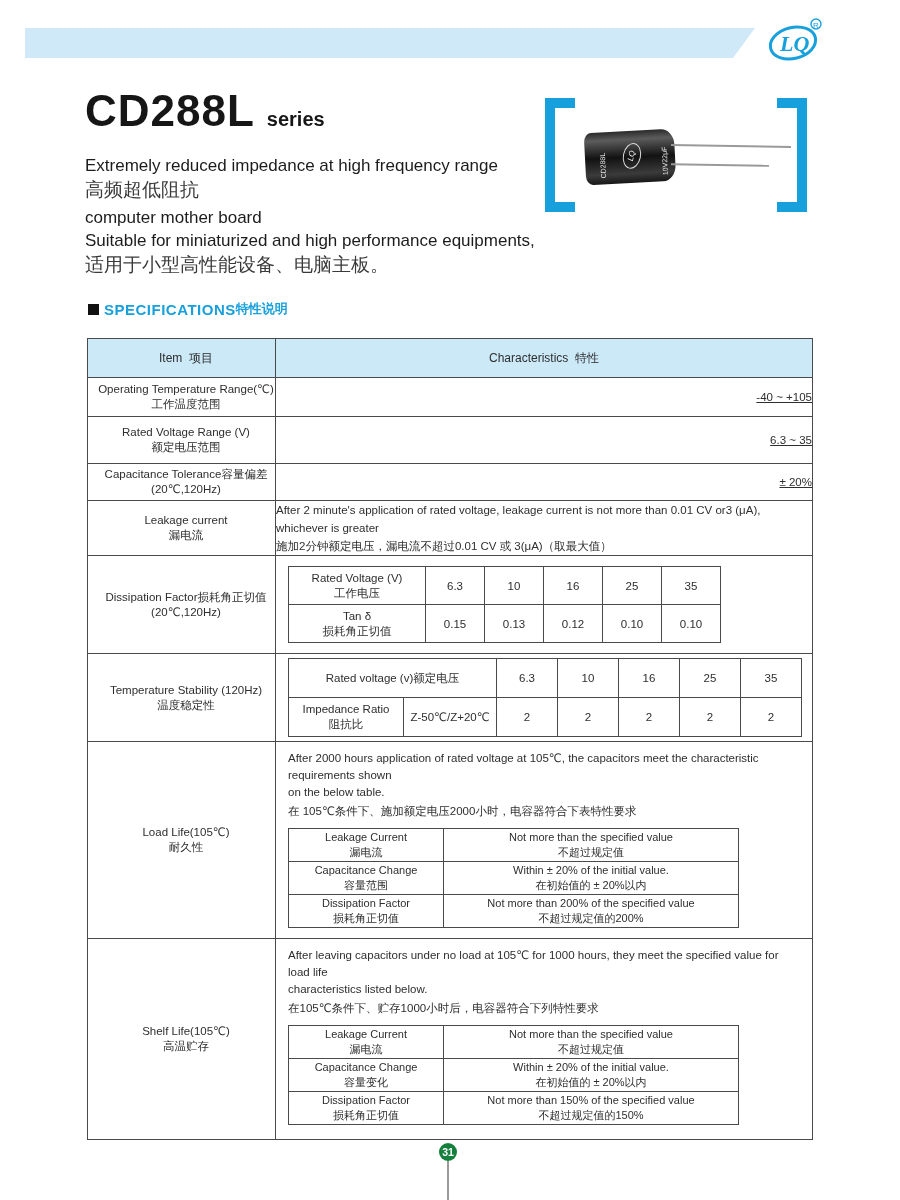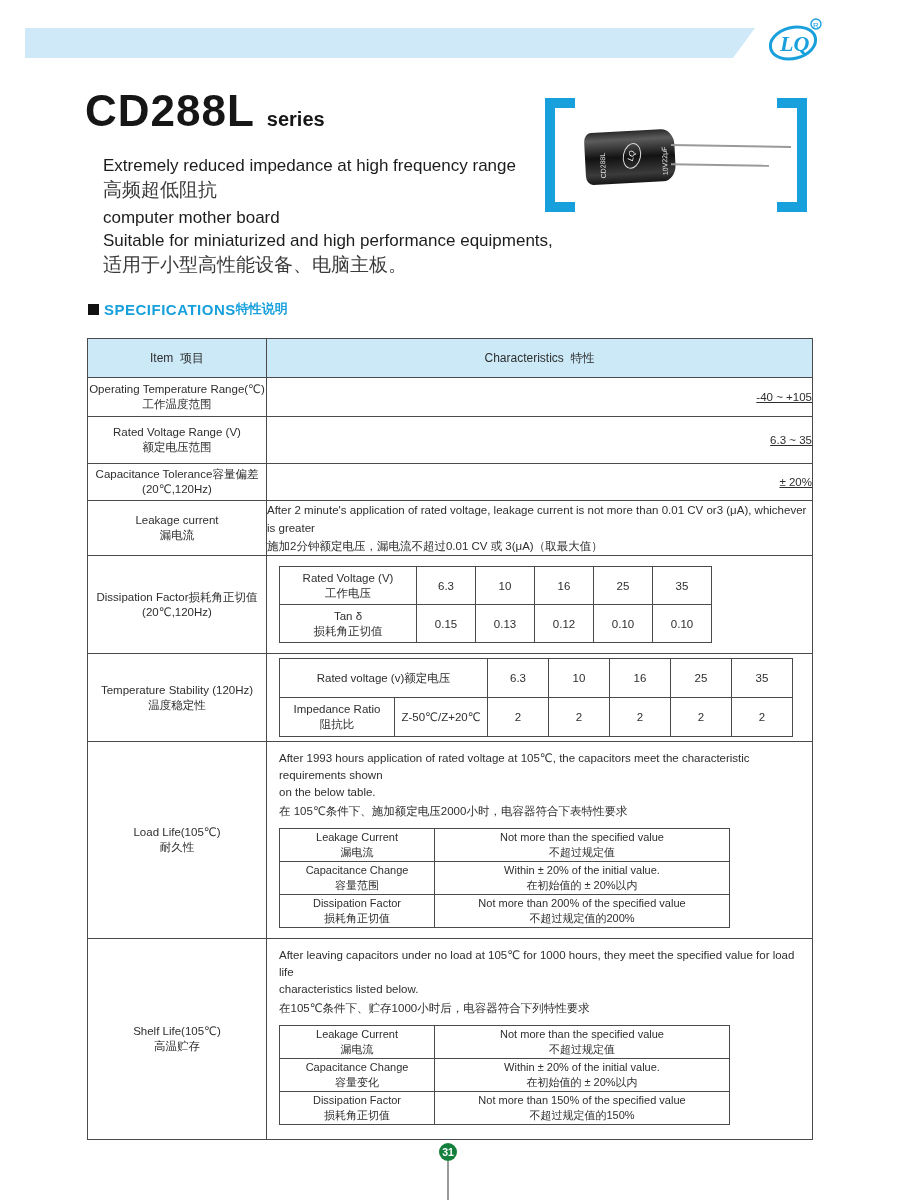--- a/index.html
+++ b/index.html
@@ -12,21 +12,21 @@
   .banner{
     position:absolute;left:25px;top:28px;width:730px;height:30px;
     background:#cfe9f8;
     clip-path:polygon(0 0,100% 0,calc(100% - 22px) 100%,0 100%);
   }
   .logo{position:absolute;left:766px;top:12px;width:58px;height:58px;}
   
   .title-block{position:absolute;left:85px;top:86px;white-space:nowrap;}
   .title-main{font-size:44px;font-weight:bold;color:#161616;letter-spacing:1px;}
   .title-suffix{font-size:20px;font-weight:bold;color:#161616;margin-left:12px;}
-  .desc{position:absolute;left:85px;top:154px;width:470px;margin-left:18px;}
+  .desc{position:absolute;left:85px;top:154px;width:470px;}
   .desc .en{font-size:17px;color:#1c1c1c;line-height:23px;}
   .desc .cn{font-size:19px;color:#3a3a3a;line-height:20px;margin:3px 0 6px;}
   
   .cap-fig{position:absolute;left:545px;top:98px;width:262px;height:118px;}
   .bracket{position:absolute;top:0;width:30px;height:114px;box-sizing:border-box;}
   .bracket.left{left:0;border-left:10px solid #18a0dc;border-top:10px solid #18a0dc;border-bottom:10px solid #18a0dc;}
   .bracket.right{right:0;border-right:10px solid #18a0dc;border-top:10px solid #18a0dc;border-bottom:10px solid #18a0dc;}
   .cap-body{
     position:absolute;left:40px;top:33px;width:90px;height:52px;
     border-radius:7px 13px 13px 7px/9px 16px 16px 9px;
@@ -47,21 +47,21 @@
   
   .section-head{position:absolute;left:88px;top:300px;display:flex;align-items:center;}
   .sq{width:11px;height:11px;background:#111;margin-right:5px;}
   .section-en{color:#18a0dc;font-weight:bold;font-size:15px;letter-spacing:.5px;}
   .section-cn{color:#18a0dc;font-weight:bold;font-size:13px;margin-left:0;}
   
   .spec-wrap{position:absolute;left:87px;top:338px;}
   table{border-collapse:collapse;}
   .spec{width:726px;table-layout:fixed;}
   .spec td{border:1px solid #4a4a4a;font-size:11.5px;color:#2e2e2e;vertical-align:middle;padding:0;}
-  .spec .c-item{width:178px;text-align:center;}
+  .spec .c-item{width:178px;text-align:center;padding-left:9px;}
   .spec .head td{background:#cce9f8;height:38px;text-align:center;font-size:12px;}
   .two-line span{display:block;line-height:15px;}
   .r1 td{height:38px;} .r2 td{height:46px;} .r3 td{height:36px;} .r4 td{height:42px;}
   .val{text-align:right;font-size:12px;text-decoration:underline;}
   .lk-text{padding:5px 10px 5px 12px;line-height:18px;text-align:left;font-size:11.5px;}
   
   .inner{margin:10px 0 10px 12px;}
   .inner td{border:1px solid #4a4a4a;text-align:center;font-size:11.5px;padding:0;}
   .diss td{height:37px;}
   .diss .c0{width:136px;} .diss .cv{width:58px;}
@@ -239,21 +239,21 @@
     </td>
   </tr>
 
   <tr>
     <td class="c-item two-line">
       <span>Load Life(105℃)</span>
       <span>耐久性</span>
     </td>
     <td>
       <div class="life-intro">
-        <div>After 1993 hours application of rated voltage at 105℃, the capacitors meet the characteristic requirements shown</div>
+        <div>After 2000 hours application of rated voltage at 105℃, the capacitors meet the characteristic requirements shown</div>
         <div>on the below table.</div>
         <div class="cn-line">在 105℃条件下、施加额定电压2000小时，电容器符合下表特性要求</div>
       </div>
       <table class="inner life">
         <tbody>
                 <tr>
           <td class="c0 two-line">
             <span>Leakage Current</span>
             <span>漏电流</span>
           </td>

